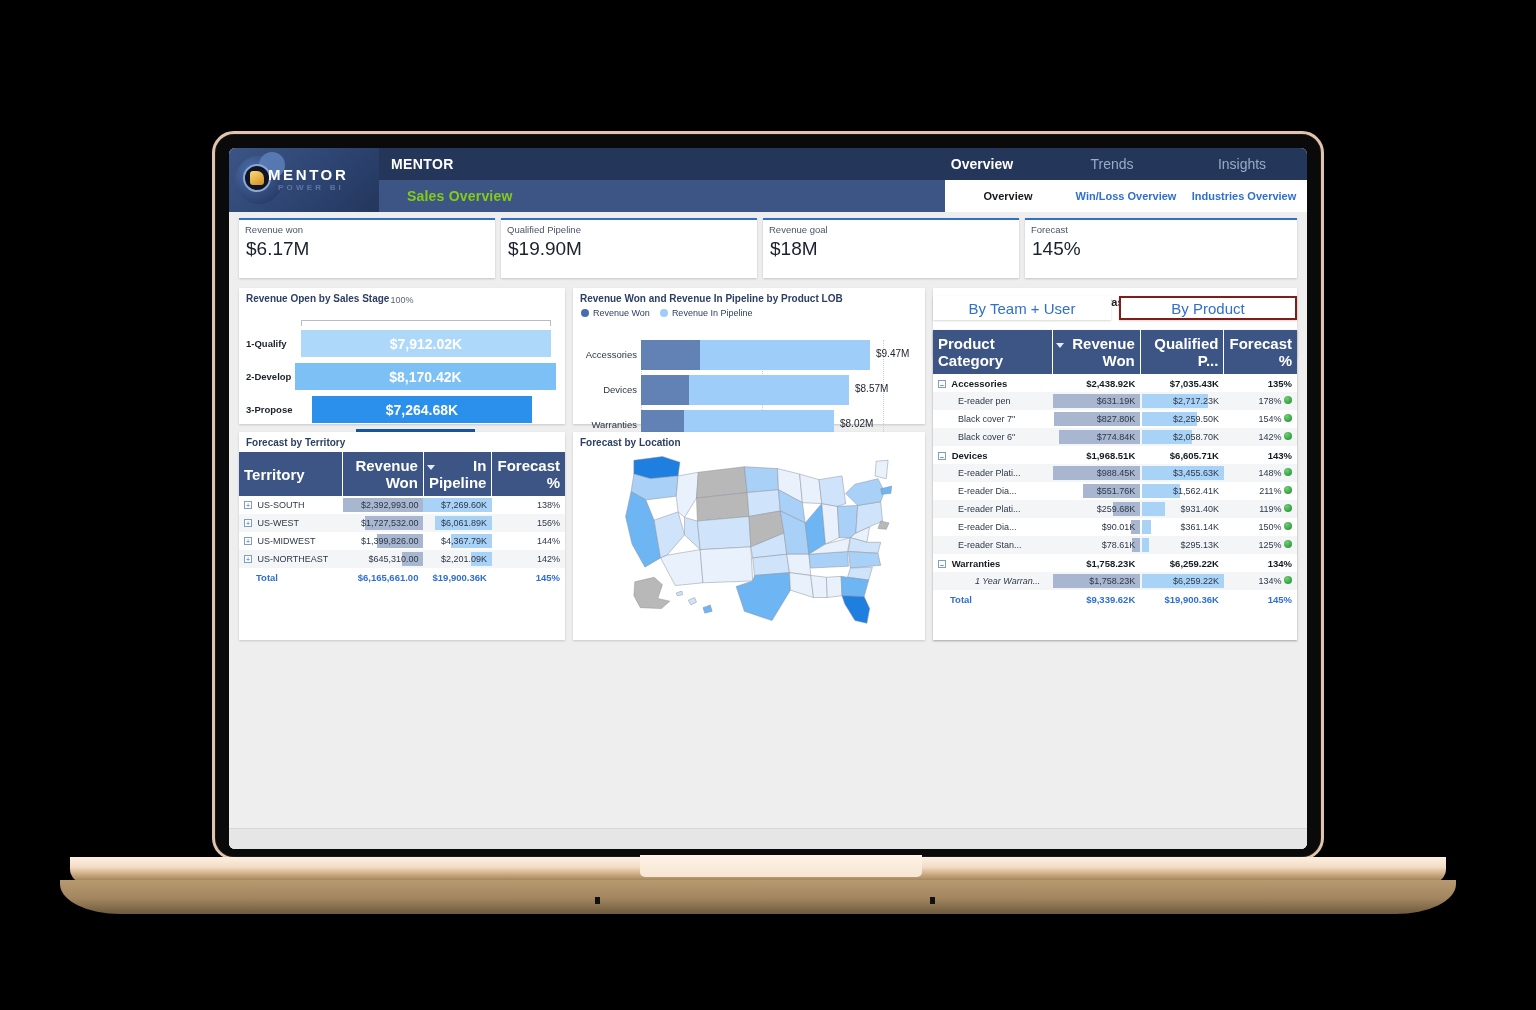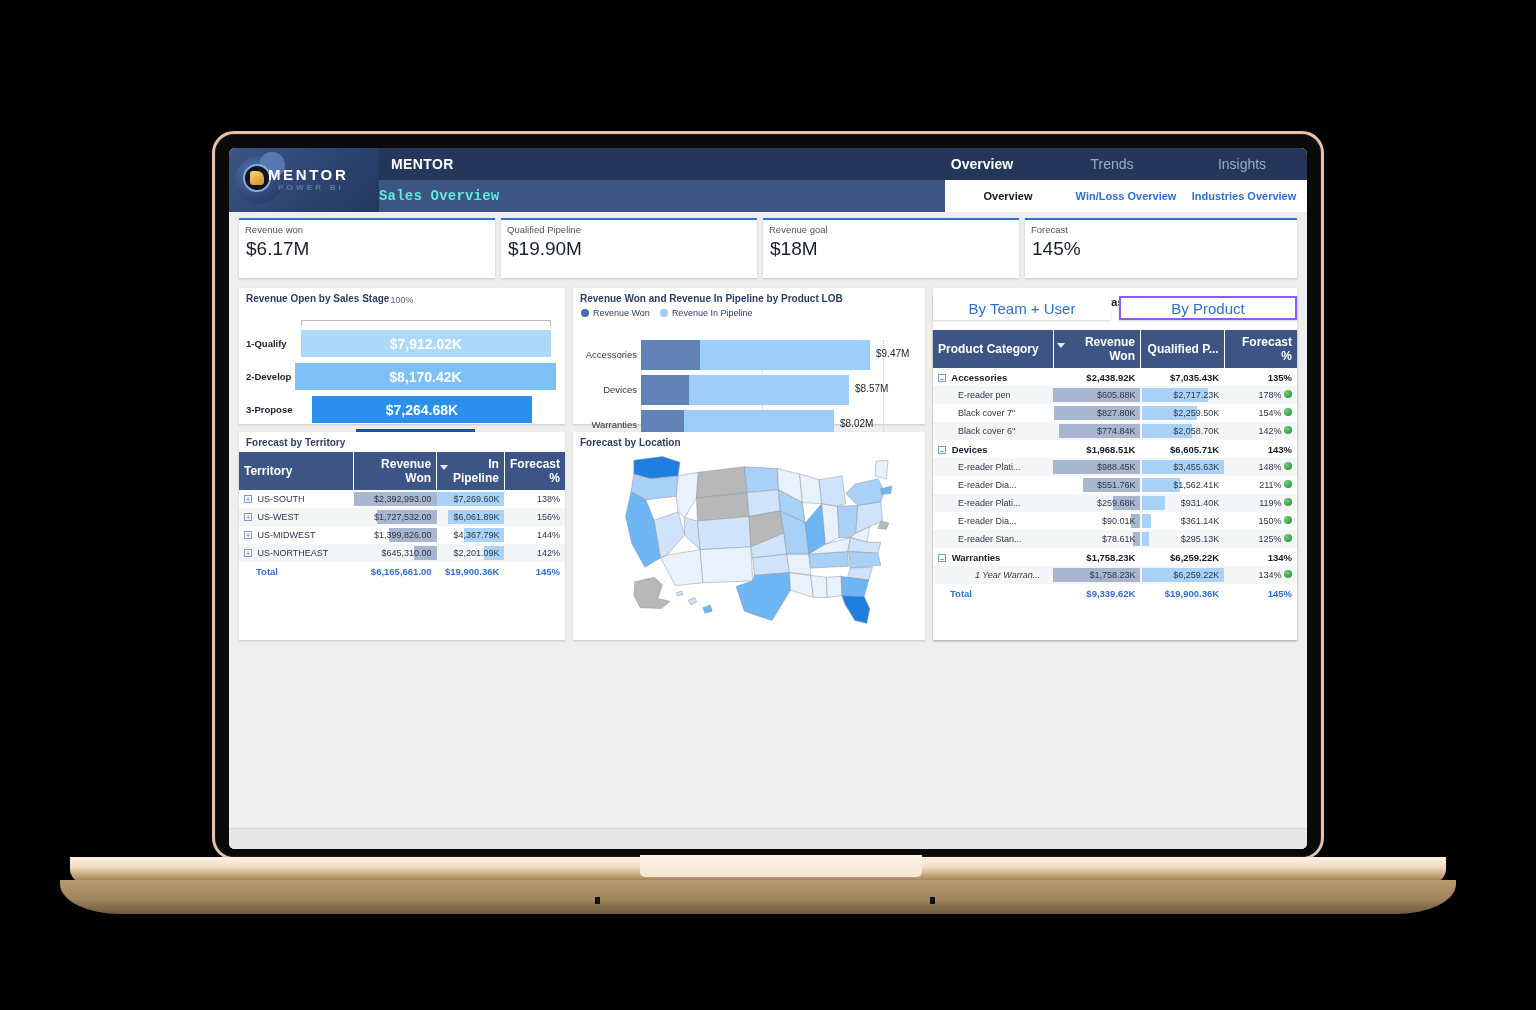--- a/index.html
+++ b/index.html
@@ -65,21 +65,21 @@
 
   #topbar { position:absolute; left:150px; top:0; width:928px; height:32px;
     background:#243659; display:flex; align-items:center; }
   #topbar-title { color:#fff; font-size:14px; font-weight:bold; margin-left:12px; letter-spacing:.4px; }
   #top-tabs { position:absolute; right:0; top:0; height:32px; display:flex; align-items:center; }
   .top-tab { font-size:14px; padding:0 16px; color:#9aabc6; width:130px; text-align:center; }
   .top-tab.active { color:#ffffff; font-weight:bold; }
 
   #subbar { position:absolute; left:150px; top:32px; width:928px; height:32px;
     background:#3c5584; display:flex; align-items:center; }
-  #subbar-title { color:#5eead4; font-size:14px; font-weight:bold; margin-left:0; letter-spacing:.2px;font-family:Liberation Mono, monospace; }
+  #subbar-title { color:#84cc16; font-size:14px; font-weight:bold; margin-left:28px; letter-spacing:.2px; }
   #sub-tabs { position:absolute; right:0; top:32px; height:32px; background:#fff;
     display:flex; align-items:center; padding:0 4px; }
   .sub-tab { font-size:11px; color:#2f6fd0; width:118px; text-align:center; font-weight:bold; }
   .sub-tab.active { color:#15181c; }
 
   
   .kpi-card { position:absolute; top:70px; height:60px; background:#fff;
     border-top:2.5px solid #2f6fd0; box-shadow:0 1px 2px rgba(0,0,0,.18); }
   .kpi-label { font-size:9.5px; color:#4a5568; margin:4px 0 0 6px; }
   .kpi-value { font-size:19px; color:#1a202c; margin:3px 0 0 7px; }
@@ -112,25 +112,25 @@
 
   
   #whatif-q { font-size:11px; font-weight:bold; color:#1a202c; padding:8px 0 0 8px; }
   #slider-track { position:absolute; left:14px; top:42px; width:300px; height:2px; background:#d7dbe2; }
   #slider-handle { position:absolute; left:234px; top:33px; width:5px; height:20px;
     background:#243659; border-radius:1px; }
   .slider-tick { position:absolute; top:58px; font-size:9.5px; color:#4a5568; transform:translateX(-50%); }
   .toggle-btn { position:absolute; top:84px; height:24px; background:#fff; color:#2f6fd0;
     font-size:15px; display:flex; align-items:center; justify-content:center;
     box-shadow:0 1px 2px rgba(0,0,0,.16); }
-  .toggle-btn.selected { border:2px solid #8b5cf6; }
+  .toggle-btn.selected { border:2px solid #7f1d1d; }
 
   
   table { border-collapse:collapse; width:100%; }
-  th { background:#3c5584; color:#fff; font-size:12px; font-weight:bold; padding:5px 5px;
+  th { background:#3c5584; color:#fff; font-size:15px; font-weight:bold; padding:5px 5px;
     border-right:1px solid #fff; position:relative; }
   td { font-size:9px; padding:0 5px; height:18px; position:relative; color:#2d3748; }
   tr.alt td { background:#f4f5f7; }
   .grp td { font-weight:bold; color:#141a22; font-size:9.5px; }
   .tot td { font-weight:bold; color:#2f6fd0; font-size:9.5px; }
   .num { text-align:right; }
   .databar { position:absolute; top:2px; height:14px; z-index:0; }
   .cellv { position:relative; z-index:1; }
   .exp-box { display:inline-block; width:8px; height:8px; border:1px solid #7f9dcb;
     color:#2f6fd0; font-size:7px; line-height:7px; text-align:center; margin-right:3px; background:#fff; }
@@ -477,21 +477,21 @@
                   <span>Accessories</span>
                 </td>
                 <td class="num">$2,438.92K</td>
                 <td class="num">$7,035.43K</td>
                 <td class="num">135%</td>
               </tr>
               <tr class="alt">
                 <td style="padding-left:25px;">E-reader pen</td>
                 <td class="num">
                   <div class="databar" style="background:#a8b6cf; right:0; width:100%;"></div>
-                  <span class="cellv">$605.88K</span>
+                  <span class="cellv">$631.19K</span>
                 </td>
                 <td class="num">
                   <div class="databar" style="background:#a9d2f7; left:2px; width:78%;"></div>
                   <span class="cellv">$2,717.23K</span>
                 </td>
                 <td class="num">
                   <span>178%</span>
                   <span class="kpi-dot"></span>
                 </td>
               </tr>

